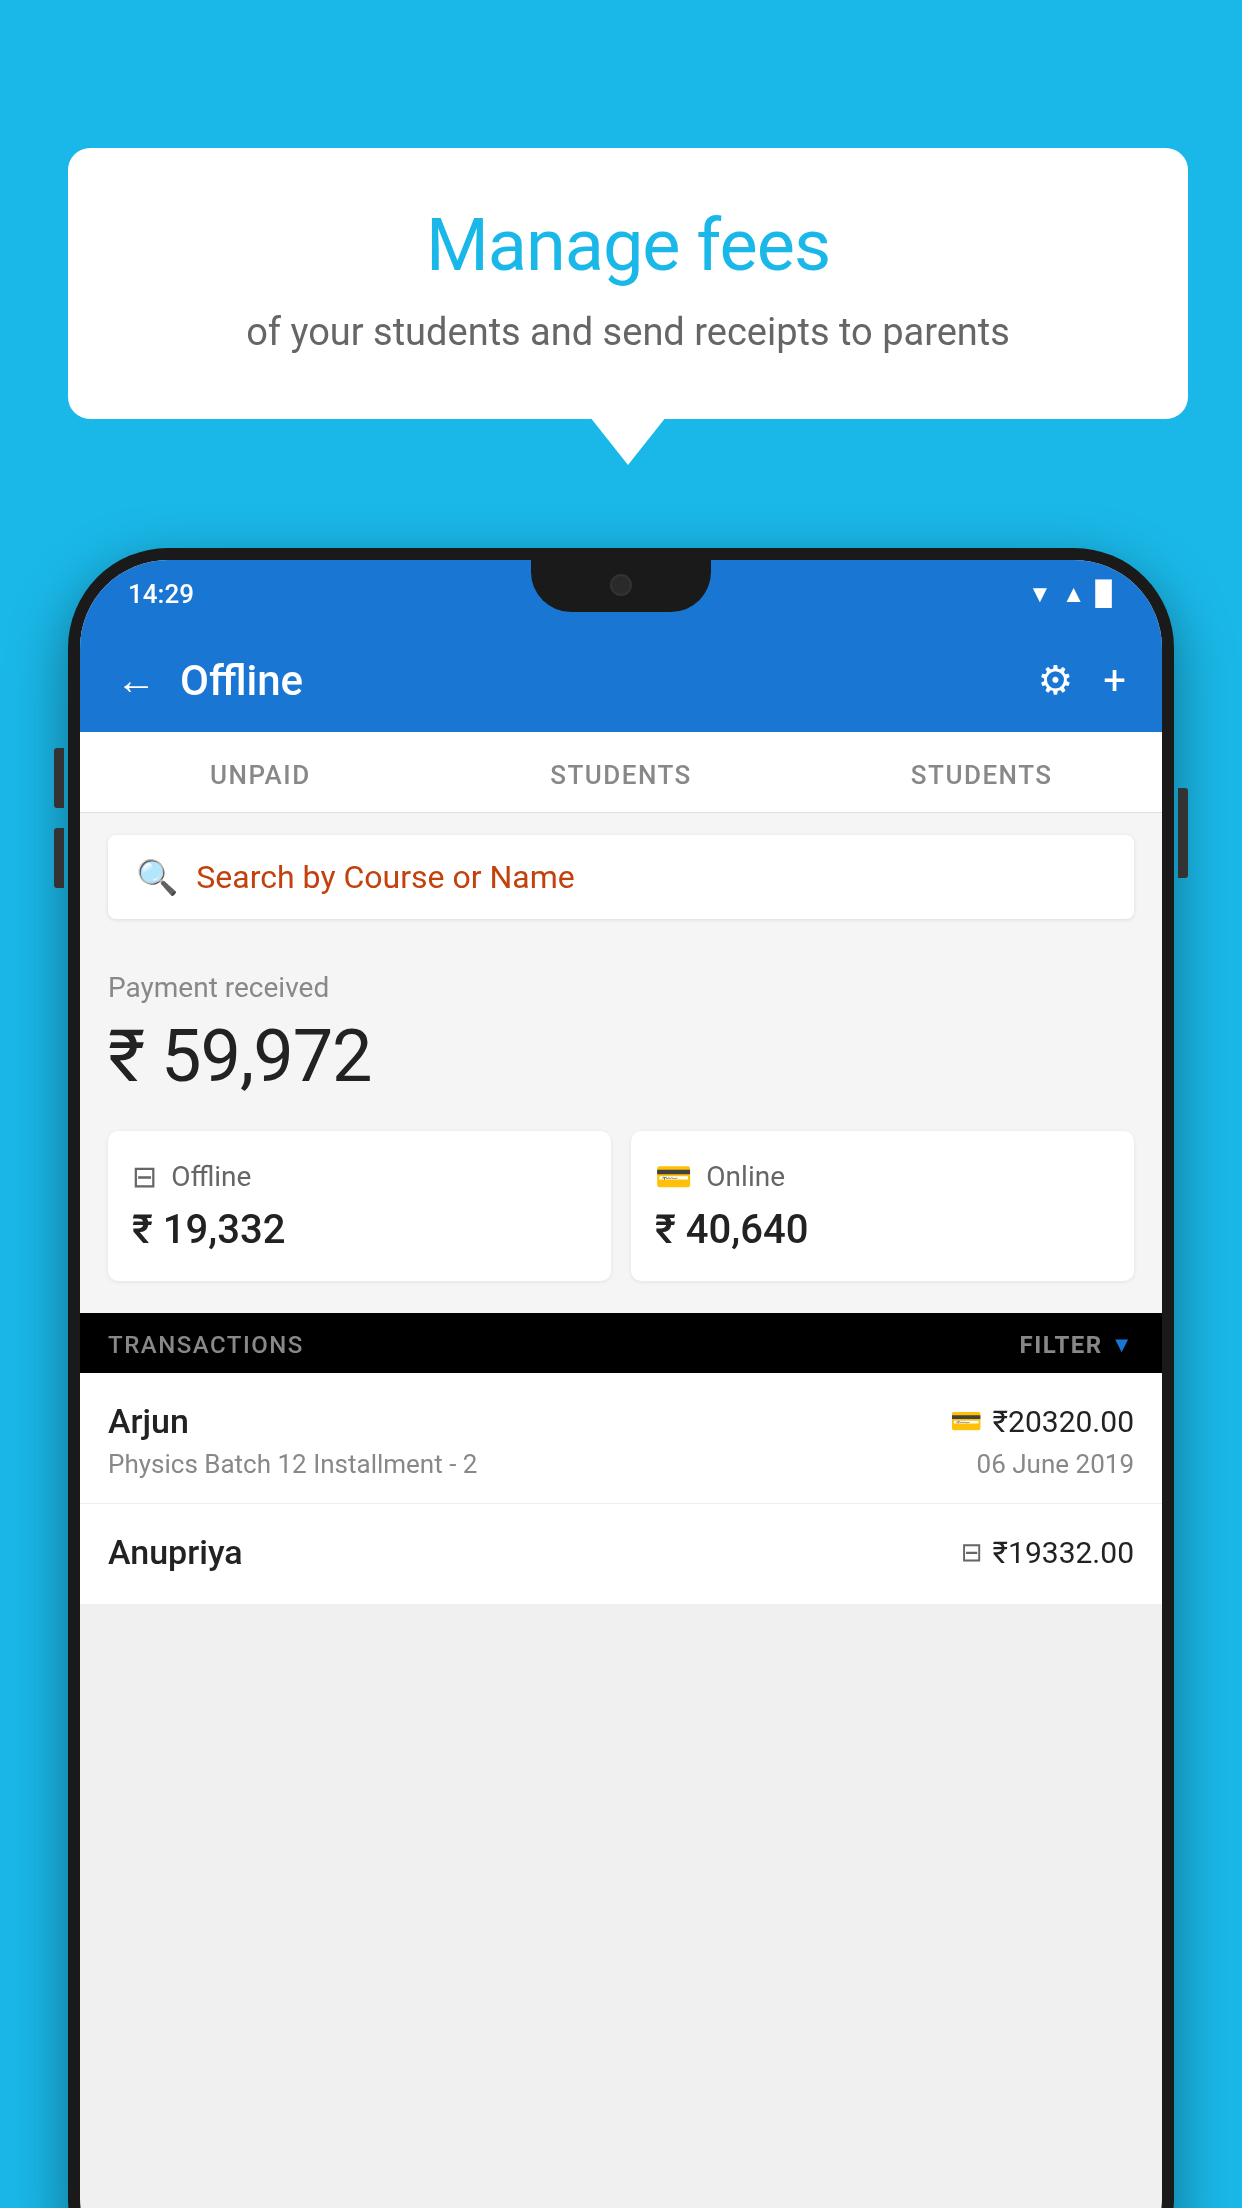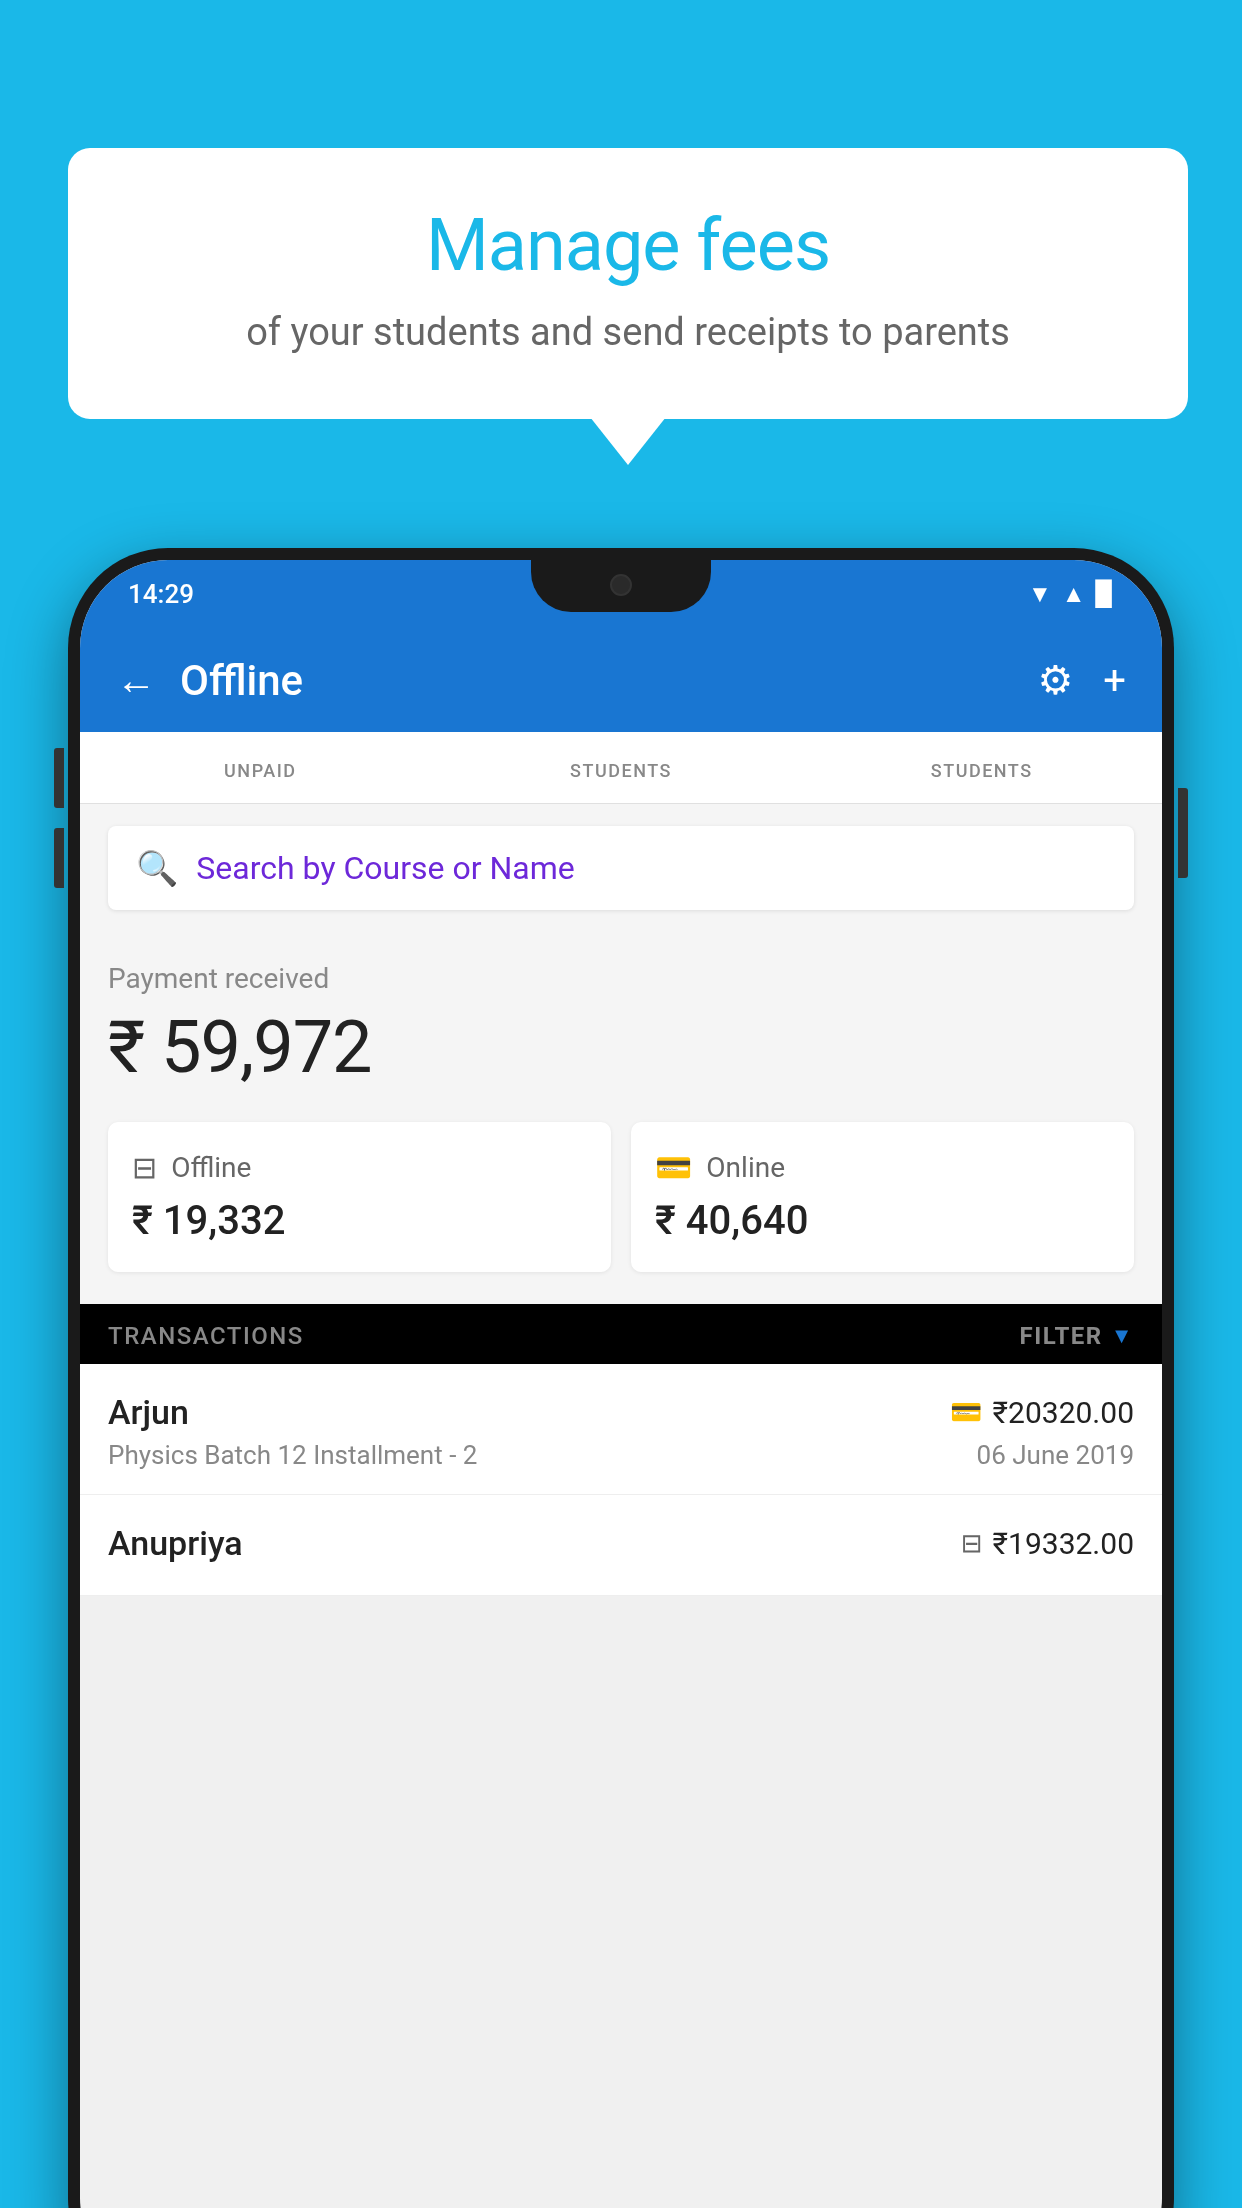--- a/index.html
+++ b/index.html
@@ -173,21 +173,21 @@
     .tabs-bar {
       background: white;
       display: flex;
       border-bottom: 1px solid #e0e0e0;
     }
 
     .tab {
       flex: 1;
       text-align: center;
       padding: 28px 10px 22px;
-      font-size: 18px;
+      font-size: 26px;
       font-weight: 500;
       color: #888;
       letter-spacing: 1.5px;
       cursor: pointer;
       position: relative;
     }
 
     .tab.active {
       color: #1976d2;
     }
@@ -217,21 +217,21 @@
       gap: 18px;
       box-shadow: 0 1px 4px rgba(0,0,0,0.1);
     }
 
     .search-icon-wrap {
       color: #aaa;
       font-size: 34px;
     }
 
     .search-placeholder {
-      color: #6d28d9;
+      color: #c2410c;
       font-size: 32px;
     }
 
     
     .payment-section {
       background: #f5f5f5;
       padding: 30px 28px 32px;
       text-align: left;
     }
 

